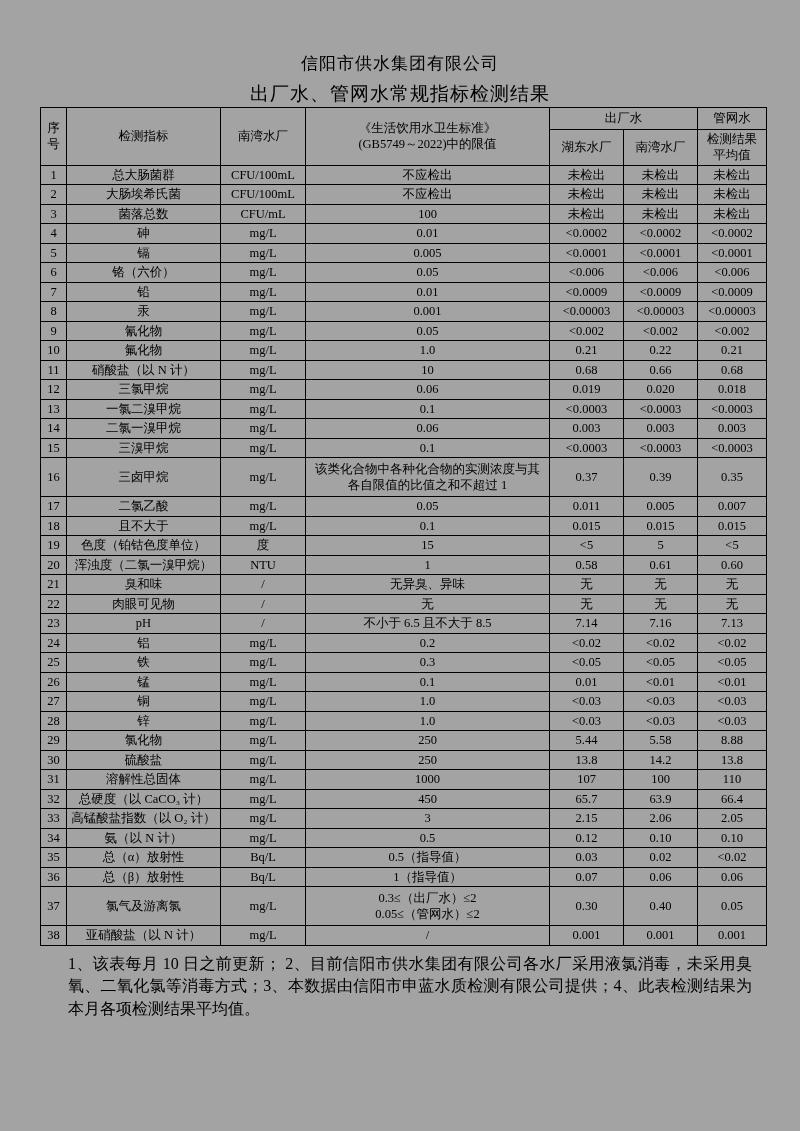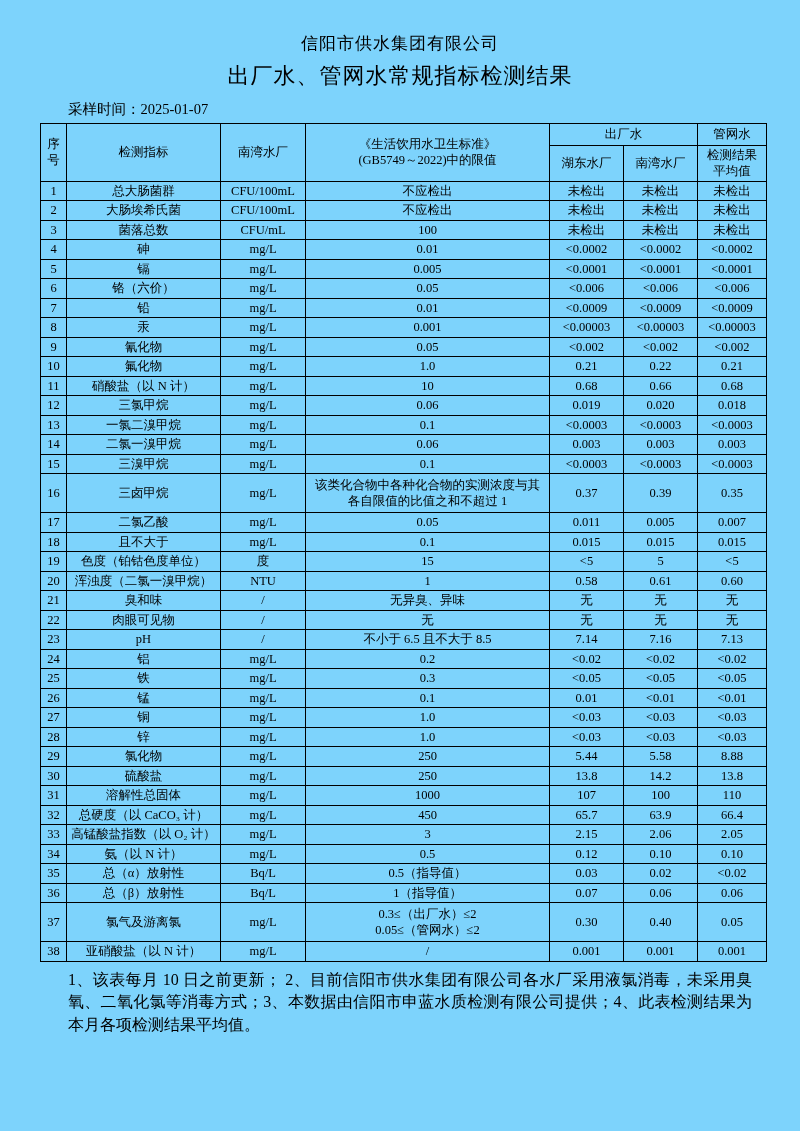--- a/index.html
+++ b/index.html
@@ -1,36 +1,36 @@
 <!DOCTYPE html>
 <html><head>
 <meta charset="utf-8">
 <style>
   html, body { margin: 0; padding: 0; background: #ffffff; }
   .page {
     position: relative;
     width: 800px;
     height: 1131px;
-    background: #7dd3fc;
+    background: #a3a3a3;
     color: #000000;
     font-family: "Liberation Serif", "DejaVu Serif", serif;
     box-sizing: border-box;
-    padding-top: 32px;
+    padding-top: 52px;
     overflow: hidden;
   }
   .doc-title {
     text-align: center;
     font-size: 17px;
     font-weight: normal;
     margin: 0;
     letter-spacing: 1px;
   }
   .doc-subtitle {
     text-align: center;
-    font-size: 22px;
+    font-size: 19px;
     font-weight: normal;
     margin: 6px 0 0 0;
     letter-spacing: 1px;
   }
   .sample-time {
     margin: 9px 0 4px 68px;
     font-size: 14.5px;
   }
   table.results {
     border-collapse: collapse;
@@ -63,21 +63,20 @@
   }
 </style>
 </head>
 <body>
 
 <div class="page">
 
   <h1 class="doc-title">信阳市供水集团有限公司</h1>
   <h2 class="doc-subtitle">出厂水、管网水常规指标检测结果</h2>
 
-  <div class="sample-time">采样时间：2025-01-07</div>
 
   <table class="results">
     <colgroup>
       <col style="width:26px">
       <col style="width:154px">
       <col style="width:85px">
       <col style="width:244px">
       <col style="width:74px">
       <col style="width:74px">
       <col style="width:69px">

